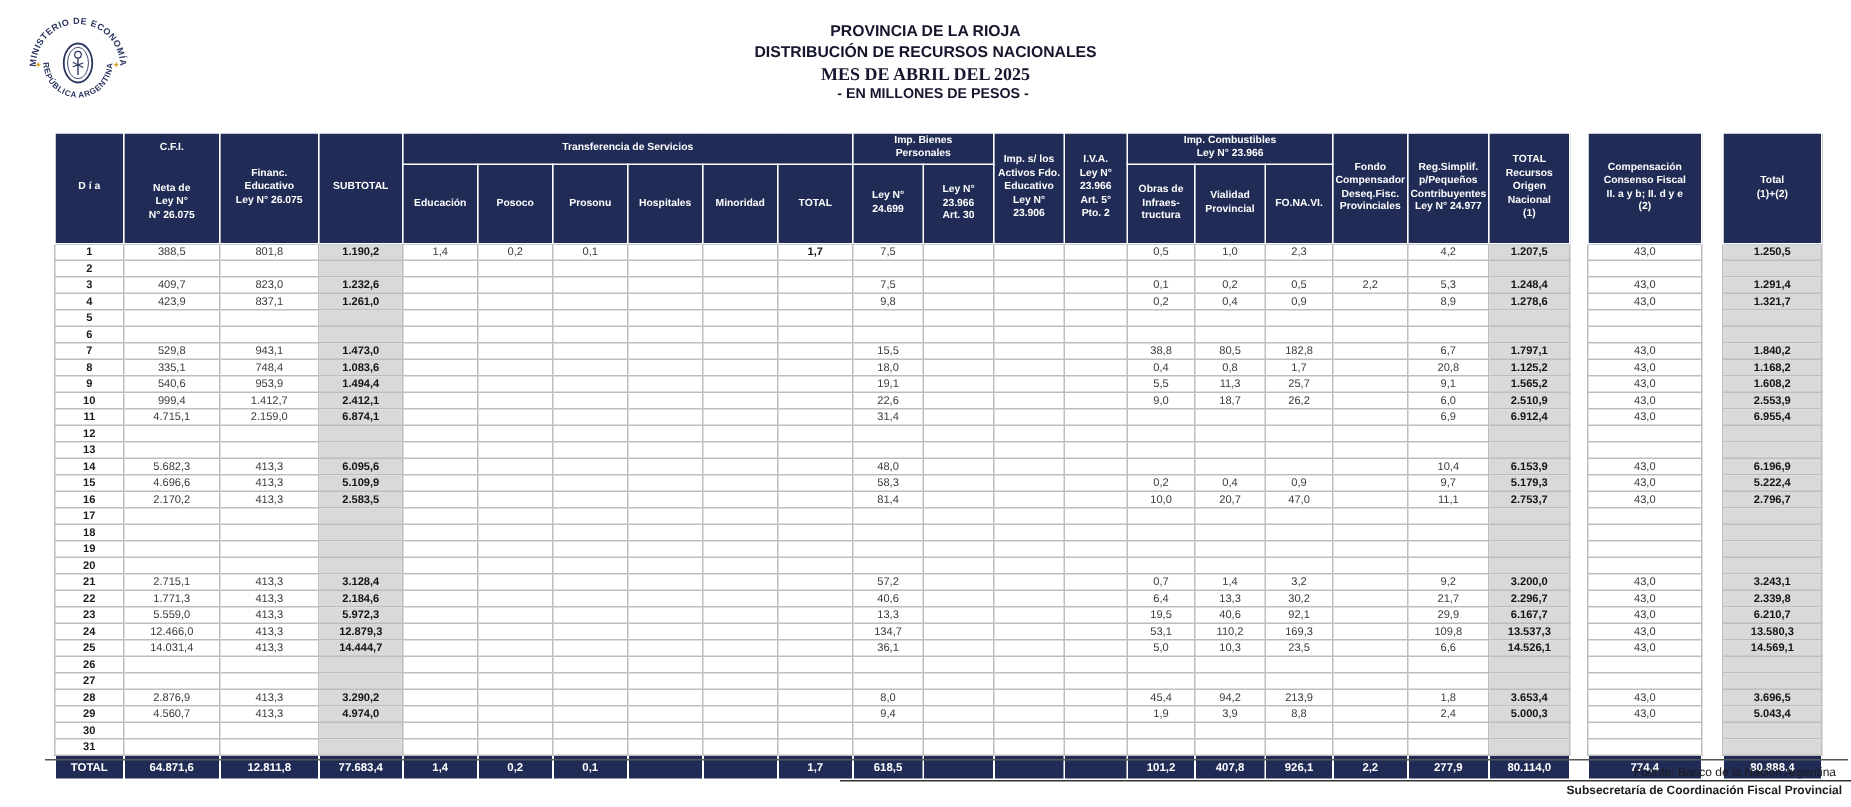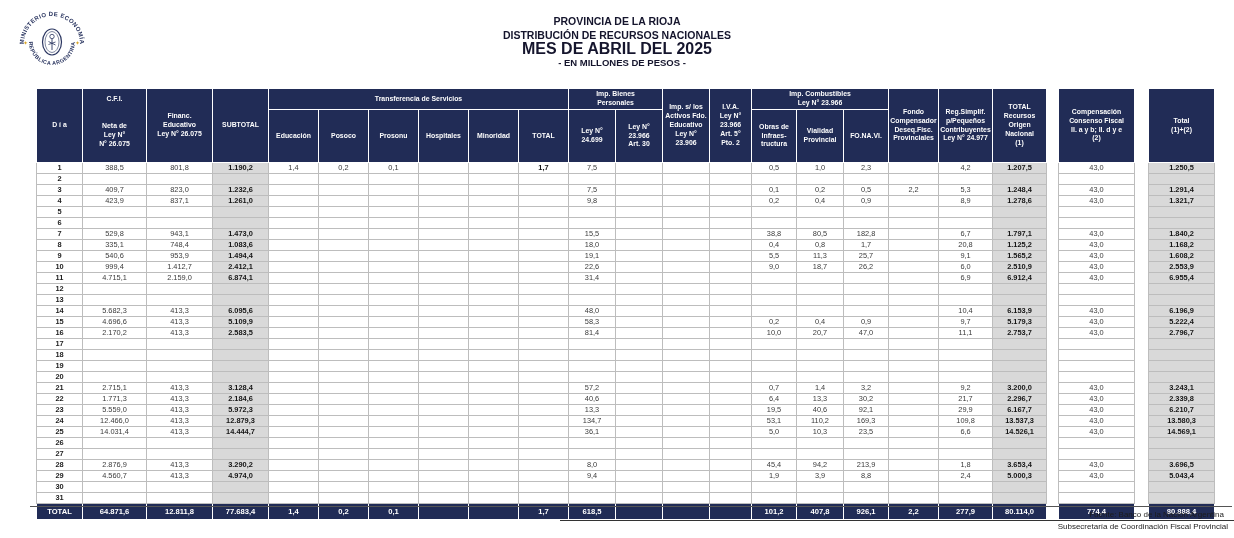--- a/index.html
+++ b/index.html
@@ -7,21 +7,21 @@
     width:1234px;height:538px;position:relative;background:#fff;
     font-family:"Liberation Sans","DejaVu Sans",sans-serif;
     -webkit-font-smoothing:antialiased;
   }
   
   #logo{position:absolute;left:16px;top:4px;width:72px;height:76px;}
   #titleblock{position:absolute;top:14px;left:0;width:100%;text-align:center;color:#15152d;}
   #titleblock div{font-weight:bold;}
   .t1{font-size:10.5px;line-height:14px;}
   .t2{font-size:10.5px;line-height:14px;}
-  .t3{font-size:16px;line-height:14px;}
+  .t3{font-size:12px;line-height:14px;font-family:Liberation Serif, serif;}
   .t4{font-size:9.5px;line-height:14px;padding-left:10px;}
   
   #tablewrap{position:absolute;top:88px;left:36px;}
   table{border-collapse:collapse;table-layout:fixed;width:1178px;}
   thead th{
     background:#212c56;color:#fdfdfd;border:1px solid #fff;
     font-weight:bold;font-size:6.9px;line-height:1.3;
     white-space:pre-line;padding:1px 0;vertical-align:middle;text-align:center;
   }
   thead tr.grp th{height:18px;}
@@ -42,21 +42,21 @@
     border:1px solid #fff;height:15px;line-height:15px;font-size:7.6px;
   }
   
   #footer{position:absolute;top:506px;left:0;width:1234px;color:#1c1c1c;}
   #footer .rule{border-top:1px solid #555;margin:0 2px 0 30px;}
   #footer .src{
     margin-left:560px;margin-top:2px;border-bottom:1px solid #333;
     text-align:right;font-size:8px;line-height:11px;padding-right:10px;
   }
   #footer .org{
-    text-align:right;font-size:8px;font-weight:normal;line-height:12px;padding-right:6px;
+    text-align:right;font-size:8px;font-weight:bold;line-height:12px;padding-right:6px;
   }
 </style>
 </head>
 <body>
 
 <svg id="logo" viewBox="0 0 72 76">
   <defs>
     <path id="arcTop" d="M 8,40 A 28,28 0 0 1 64,40"></path>
     <path id="arcBot" d="M 13,38 A 23,23 0 0 0 59,38"></path>
   </defs>

